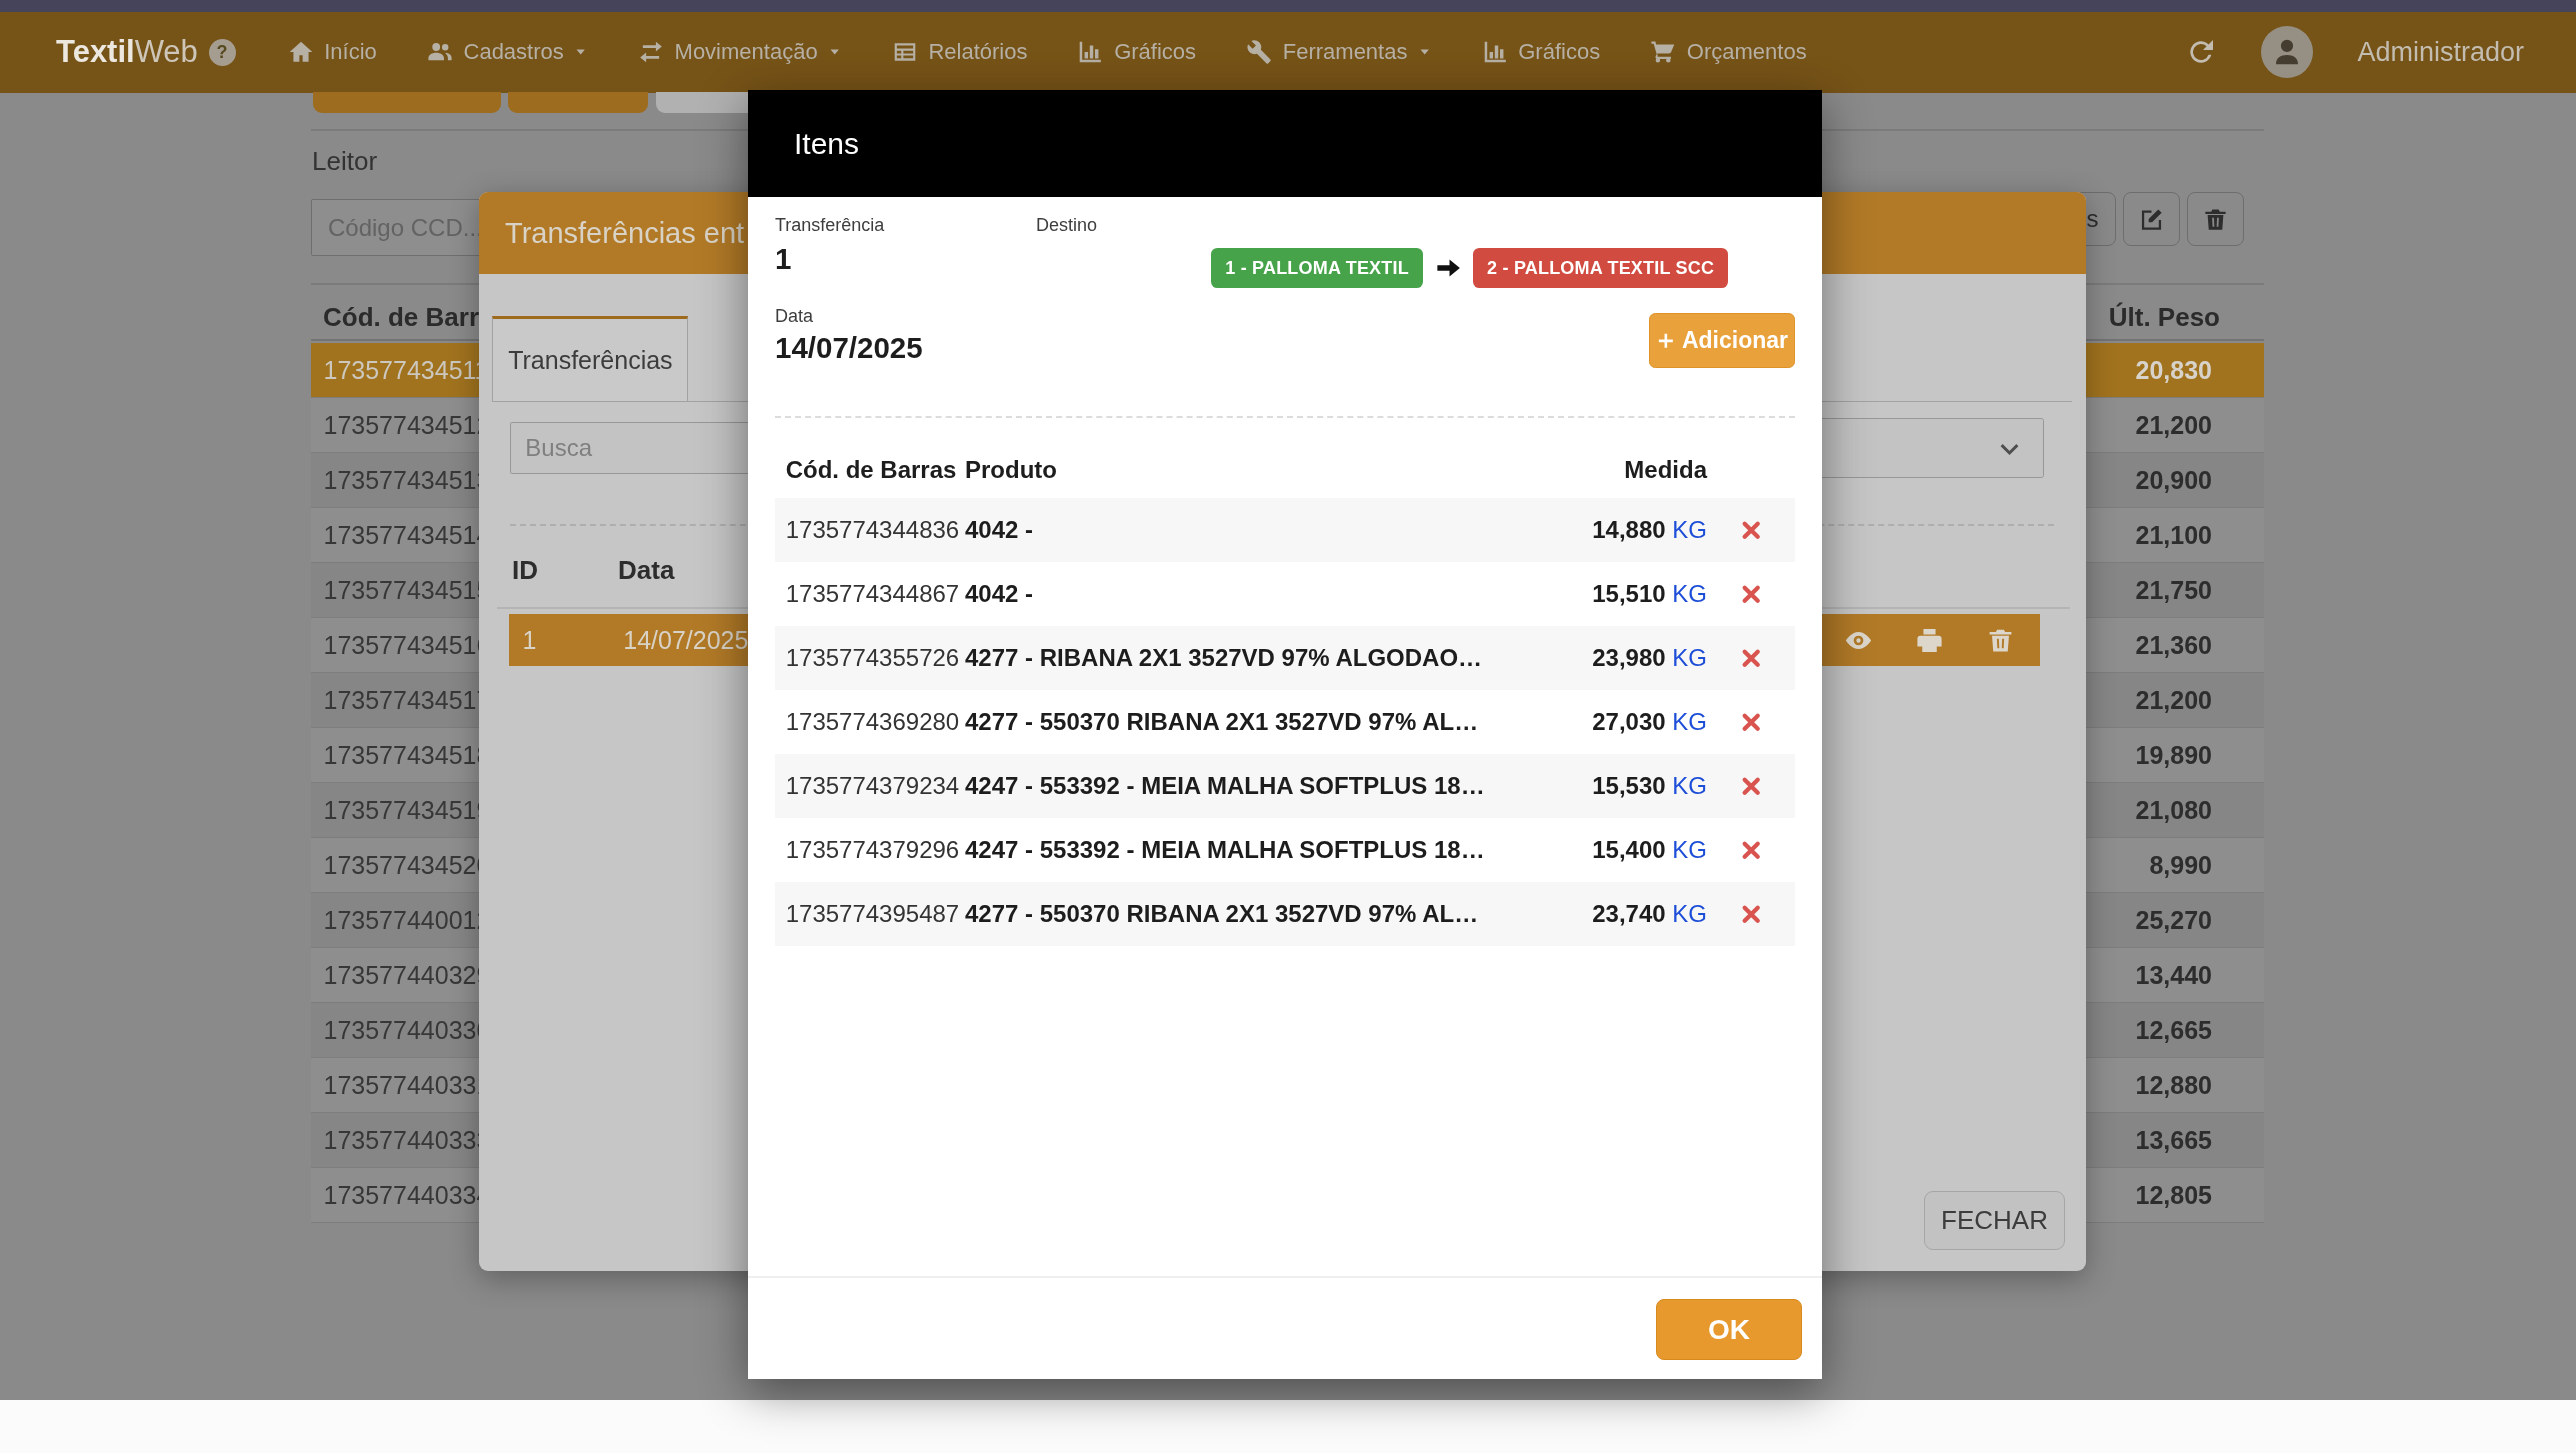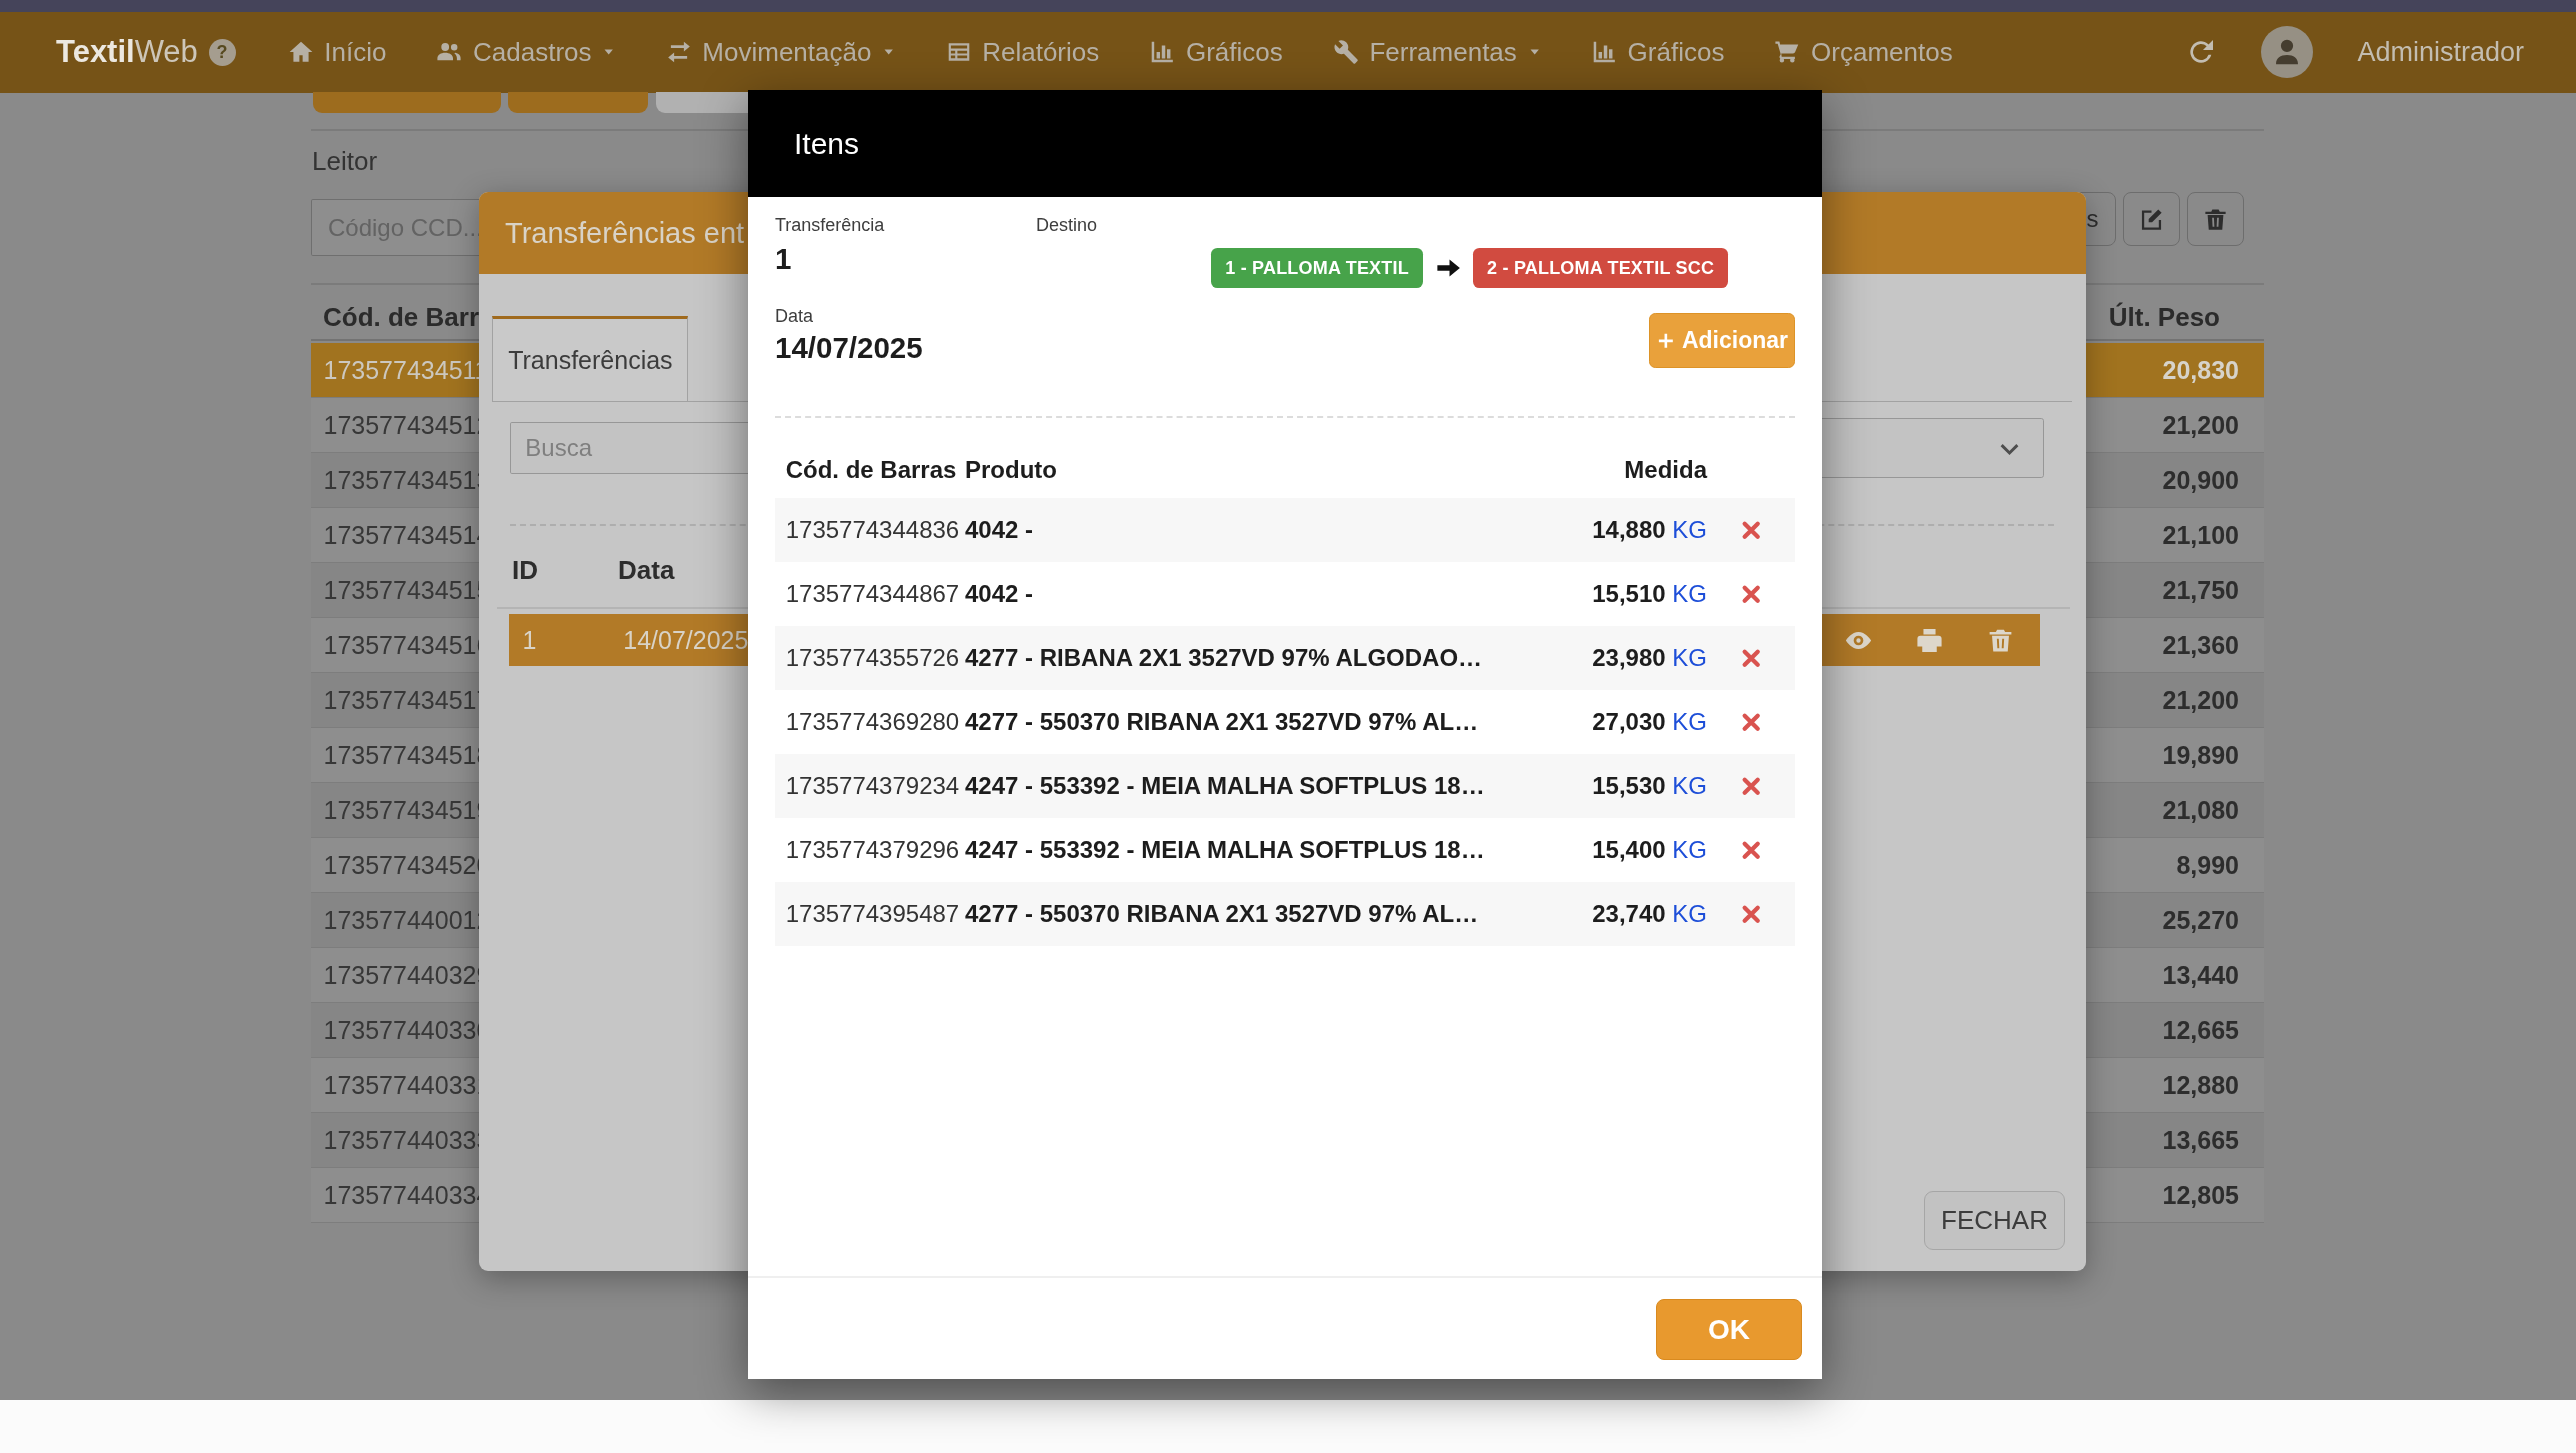--- a/index.html
+++ b/index.html
@@ -9,21 +9,21 @@
 
   
   .topstrip{position:absolute;left:0;top:0;width:100%;height:11.6px;background:#45445a;}
   .navbar{position:absolute;left:0;top:11.6px;width:100%;height:81px;background:#765317;
           display:flex;align-items:center;padding:0 52px 0 56px;box-sizing:border-box;color:#b6b0a5;}
   .brand{display:flex;align-items:center;gap:10.7px;font-size:31px;margin-right:52px;color:#ece8e0;cursor:pointer;}
   .brand .bold{font-weight:700;}
   .brand .light{font-weight:400;color:#cdc6b9;}
   .help-badge{width:27px;height:27px;border-radius:50%;background:#a59d8f;color:#574a20;
               font-size:18px;font-weight:700;display:flex;align-items:center;justify-content:center;}
-  .nav-items{display:flex;align-items:center;gap:50px;font-size:26px;}
+  .nav-items{display:flex;align-items:center;gap:50px;font-size:22px;}
   .nav-item{display:flex;align-items:center;gap:10.7px;cursor:pointer;white-space:nowrap;}
   .nav-item svg{width:26px;height:26px;fill:currentColor;}
   .nav-item .caret{display:none;}
   .nav-item.has-caret .caret{display:block;width:13.4px;height:13.4px;fill:currentColor;}
   .nav-right{margin-left:auto;display:flex;align-items:center;gap:44px;text-align:center;}
   .refresh-btn svg{width:32px;height:32px;fill:#c3bdb1;cursor:pointer;}
   .avatar{width:52px;height:52px;border-radius:50%;background:#969084;display:flex;align-items:center;justify-content:center;}
   .avatar svg{width:32px;height:32px;fill:#453d2f;}
   .username{font-size:27px;color:#c3bdb1;}
 
@@ -44,21 +44,21 @@
              font-size:24px;box-sizing:border-box;cursor:pointer;}
   .btn-ghost svg{width:27px;height:27px;fill:#2d2d2d;}
 
   .base-col-label{position:absolute;font-size:26px;font-weight:700;color:#2b2b2b;}
   .base-rows{position:absolute;left:311px;top:343px;width:1953px;}
   .base-row{height:55px;display:flex;align-items:center;font-size:25px;color:#373737;
             border-bottom:0.9px solid #7d7d7d;box-sizing:border-box;cursor:pointer;}
   .base-row.even{background:#868686;}
   .base-row.odd{background:#8e8e8e;}
   .base-row .bc{padding-left:12.5px;width:376px;}
-  .base-row .wt{margin-left:auto;padding-right:25px;font-weight:700;color:#2d2d2d;}
+  .base-row .wt{margin-left:auto;padding-right:52px;font-weight:700;color:#2d2d2d;}
   .base-row.highlight{background:#a1731f;color:#ccc8bf;}
   .base-row.highlight .wt{color:#d7d3ca;}
   .bottom-strip{position:absolute;left:0;top:1400px;width:100%;height:54px;background:#fbfbfb;}
 
   
   .bmodal{position:absolute;left:479px;top:192px;width:1607px;height:1079px;background:#c6c6c6;
           border-radius:9px;z-index:10;box-shadow:0 7.2px 30px rgba(0,0,0,.3);}
   .bmodal-header{position:absolute;left:0;top:0;width:100%;height:82px;background:#b27a27;
                  border-radius:9px 9px 0 0;display:flex;align-items:center;padding-left:26px;
                  box-sizing:border-box;font-size:29px;color:#d9d3c7;overflow:hidden;white-space:nowrap;}

